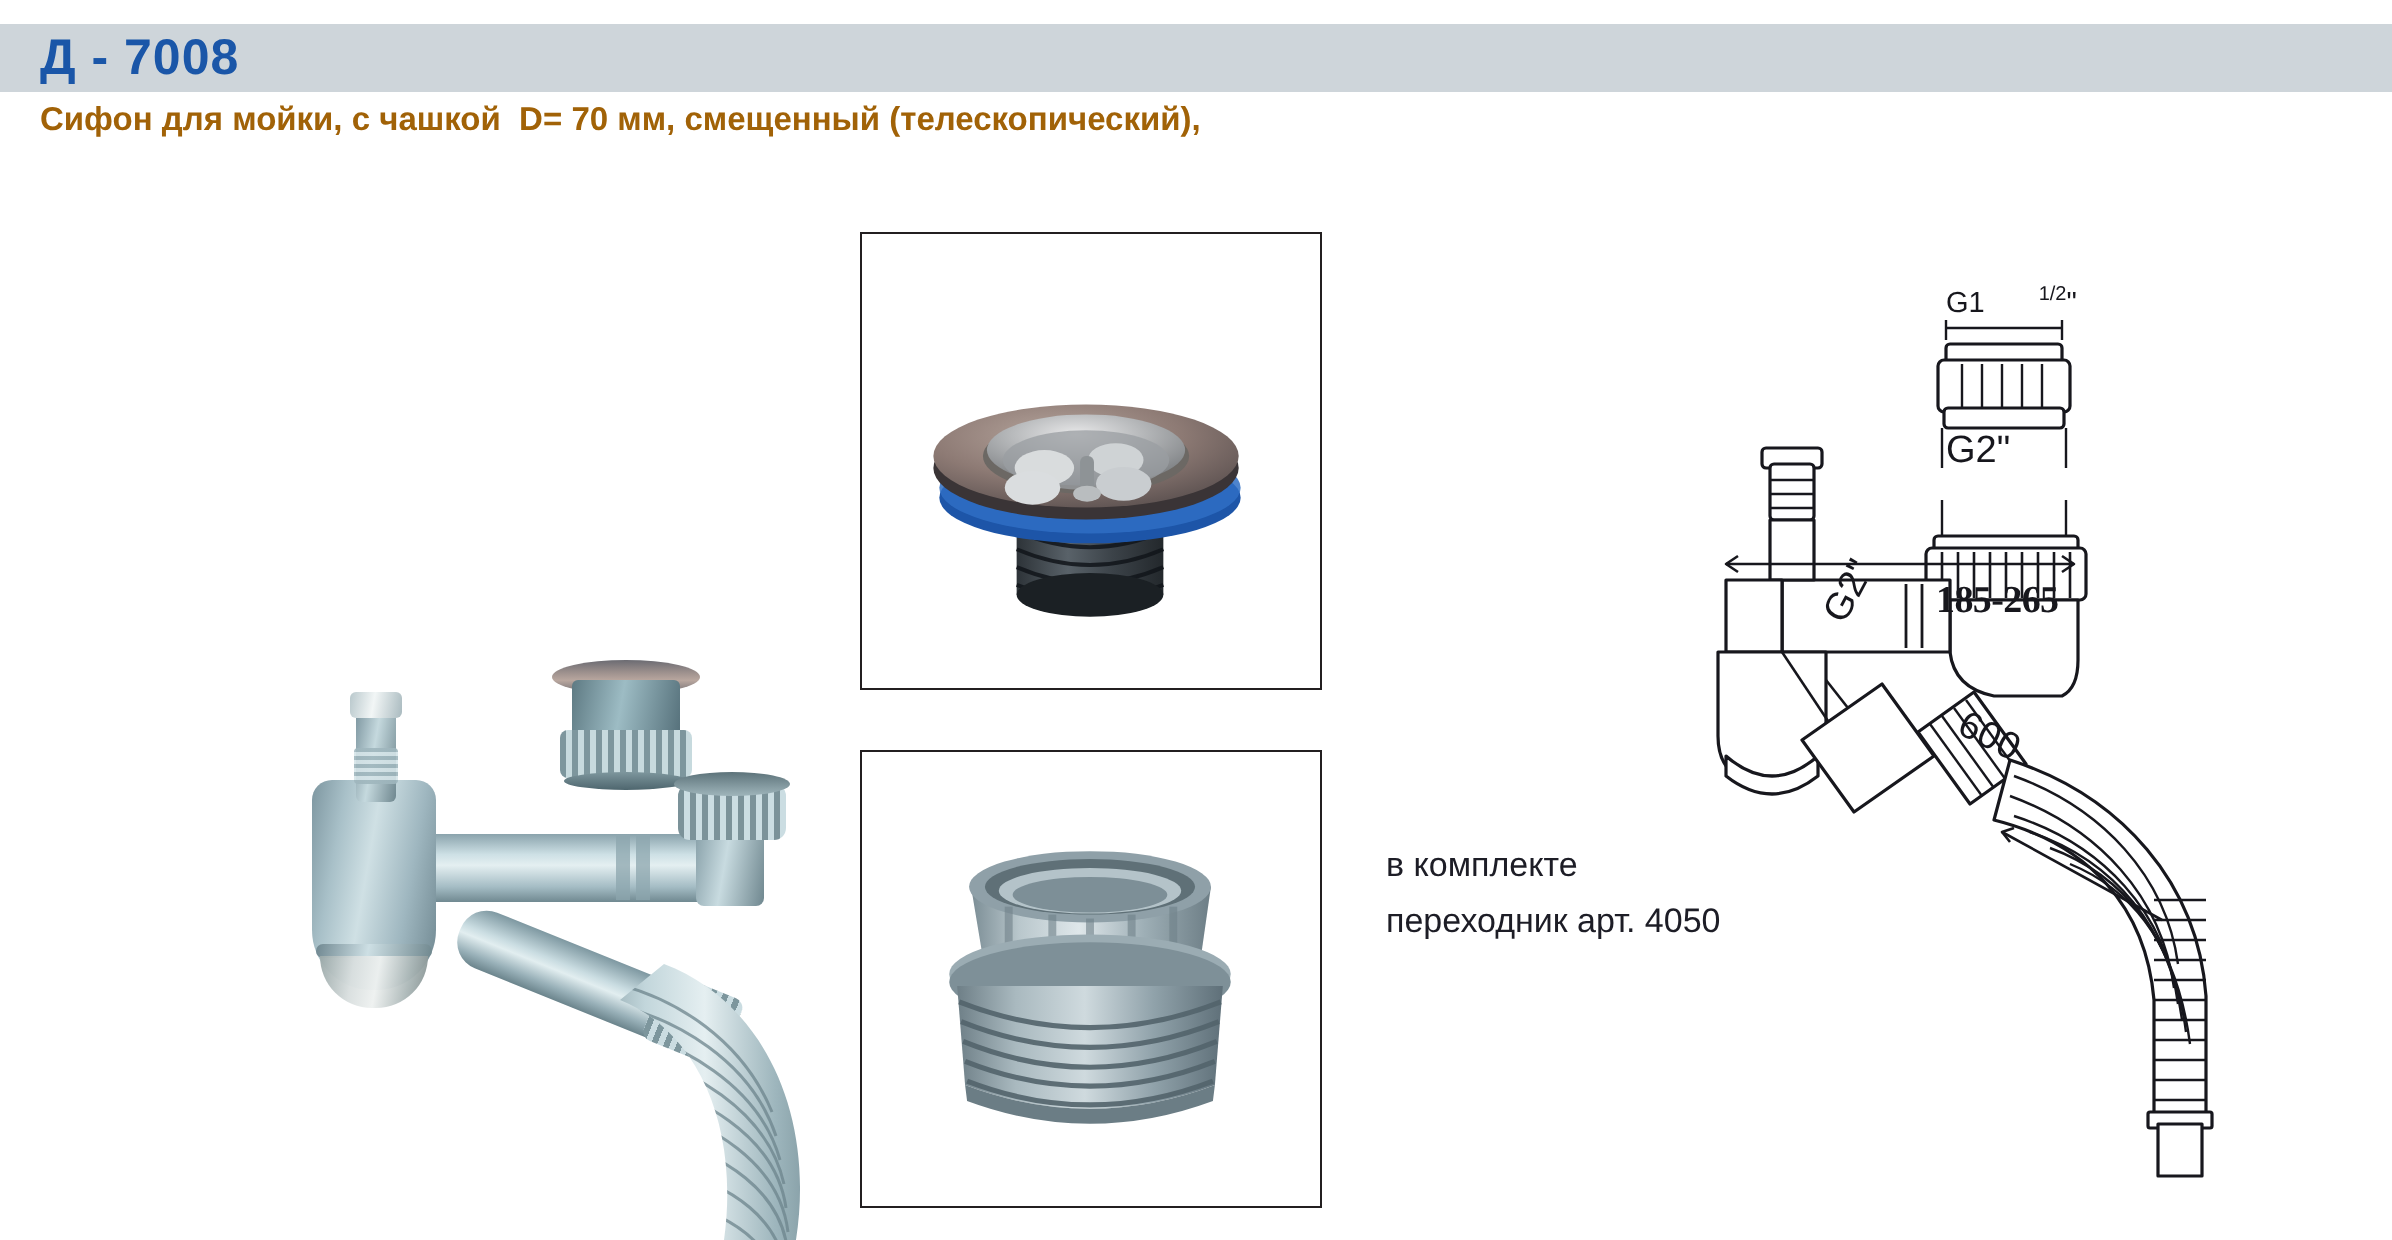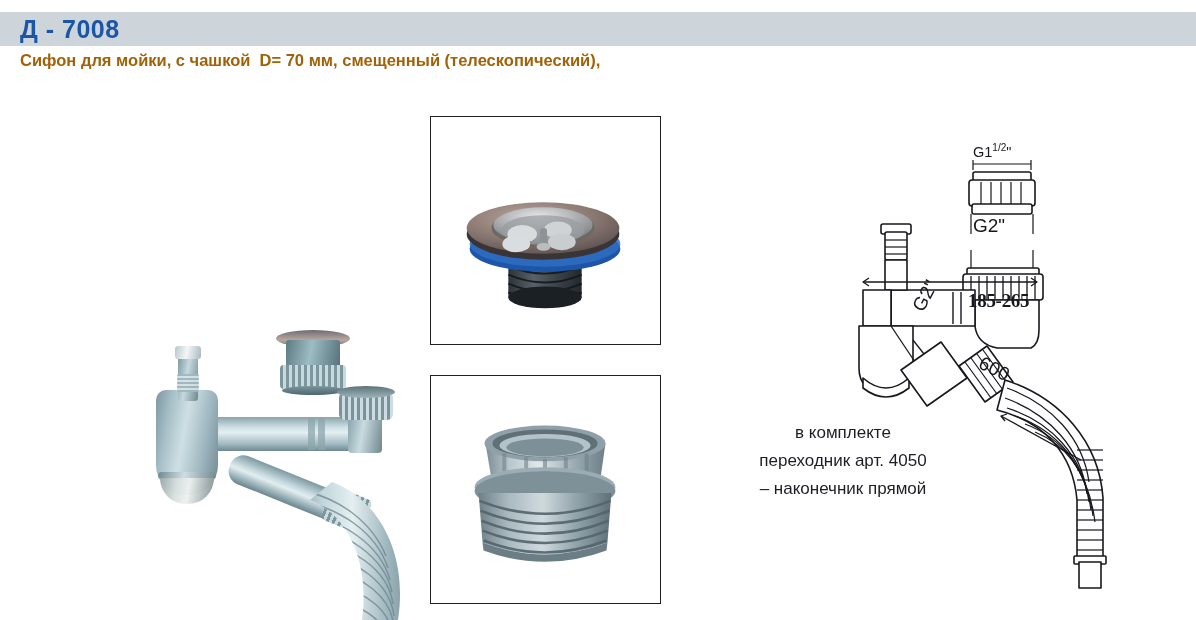--- a/index.html
+++ b/index.html
@@ -11,21 +11,21 @@
   #product-code{position:absolute;left:20px;top:3px;font-size:25px;font-weight:bold;
                 color:#1a56a8;letter-spacing:.5px;white-space:pre;}
 
   
   #description{position:absolute;left:20px;top:48px;width:900px;font-size:16.5px;
                font-weight:bold;color:#a16207;line-height:25px;}
   #description div{white-space:pre;}
 
   
   #note-text{position:absolute;left:693px;top:419px;width:300px;font-size:17px;
-             color:#1d1d26;line-height:28px;font-weight:400;text-align:center;}
+             color:#1d1d26;line-height:28px;font-weight:400;}
   #note-text div{white-space:pre;}
 
   
   .photo-box{position:absolute;border:1.6px solid #231f20;background:#ffffff;box-sizing:border-box;}
   #photo-box-strainer{left:430px;top:116px;width:231px;height:229px;}
   #photo-box-adapter{left:430px;top:375px;width:231px;height:229px;}
   .photo-inner{position:absolute;inset:0;overflow:hidden;}
 
   
   .pl{position:absolute;box-sizing:border-box;}
@@ -85,21 +85,21 @@
   #hose-photo{position:absolute;left:150px;top:300px;width:260px;height:280px;}
 
   
   #tech-drawing{position:absolute;left:855px;top:130px;width:330px;height:460px;}
   .dim-label{position:absolute;font-family:"Liberation Sans",sans-serif;color:#17171d;white-space:nowrap;}
   #label-g15{left:118px;top:12px;font-size:14.5px;}
   #label-g2{left:118px;top:85px;font-size:19px;}
   #label-185-265{left:113px;top:160px;font-size:19px;font-weight:bold;letter-spacing:-.3px;font-family:Liberation Serif, serif;}
   #label-g2-diag{left:53px;top:175px;font-size:19px;transform:rotate(-62deg);transform-origin:left top;}
   #label-600{left:130px;top:222px;font-size:19px;transform:rotate(27deg);transform-origin:left top;}
-  #label-g15 sup{font-size:10px;}
+  #label-g15 sup{font-size:10px;margin-left:27px;}
 </style>
 </head>
 <body>
 
 <div id="header-banner">
   <div id="product-code">Д - 7008</div>
 </div>
 
 <div id="description">
   <div>Сифон для мойки, с чашкой  D= 70 мм, смещенный (телескопический),</div>
@@ -263,21 +263,20 @@
       <path d="M 52 156 Q 115 181 178 156"></path>
       <path d="M 53 166 Q 115 190 177 166"></path>
     </g>
     <path d="M 52 168 Q 115 192 178 168 L 177 176 Q 115 199 53 176 Z" fill="#6b7d85"></path>
   </svg>
 </div>
 
 <div id="note-text">
   <div>в комплекте</div>
   <div>переходник арт. 4050</div>
-  <div>– наконечник прямой</div>
 </div>
 
 <div id="tech-drawing">
 
   <svg width="330" height="460" viewBox="0 0 330 460">
     <g stroke="#17171d" stroke-width="1.6" fill="#ffffff" stroke-linejoin="round">
 
       <rect x="118" y="42" width="58" height="10" rx="2"></rect>
       <rect x="114" y="50" width="66" height="26" rx="3"></rect>
       <rect x="117" y="74" width="60" height="10" rx="2"></rect>

